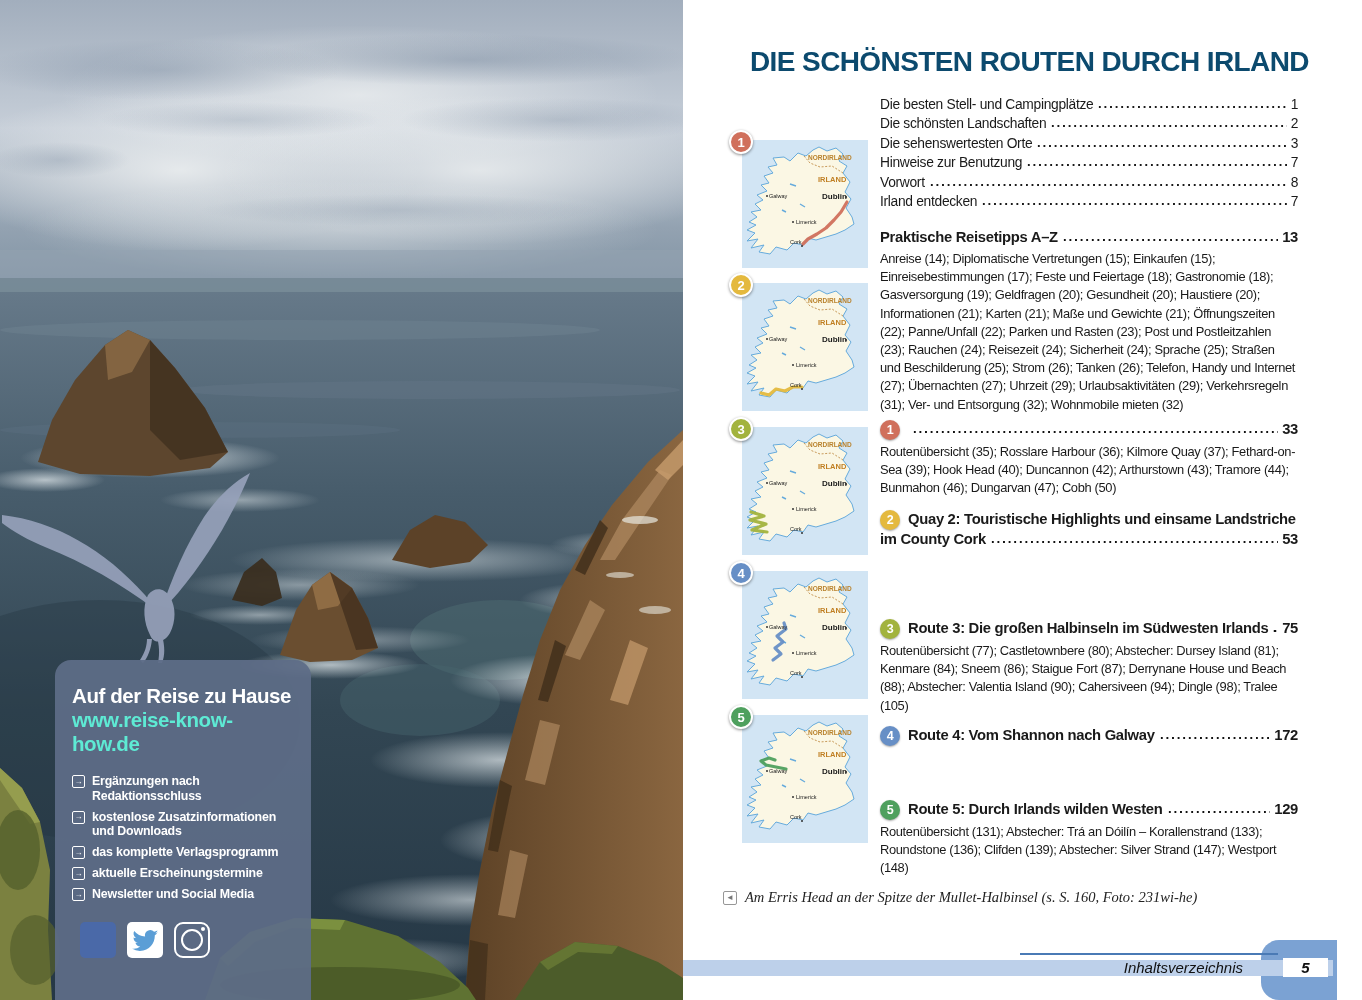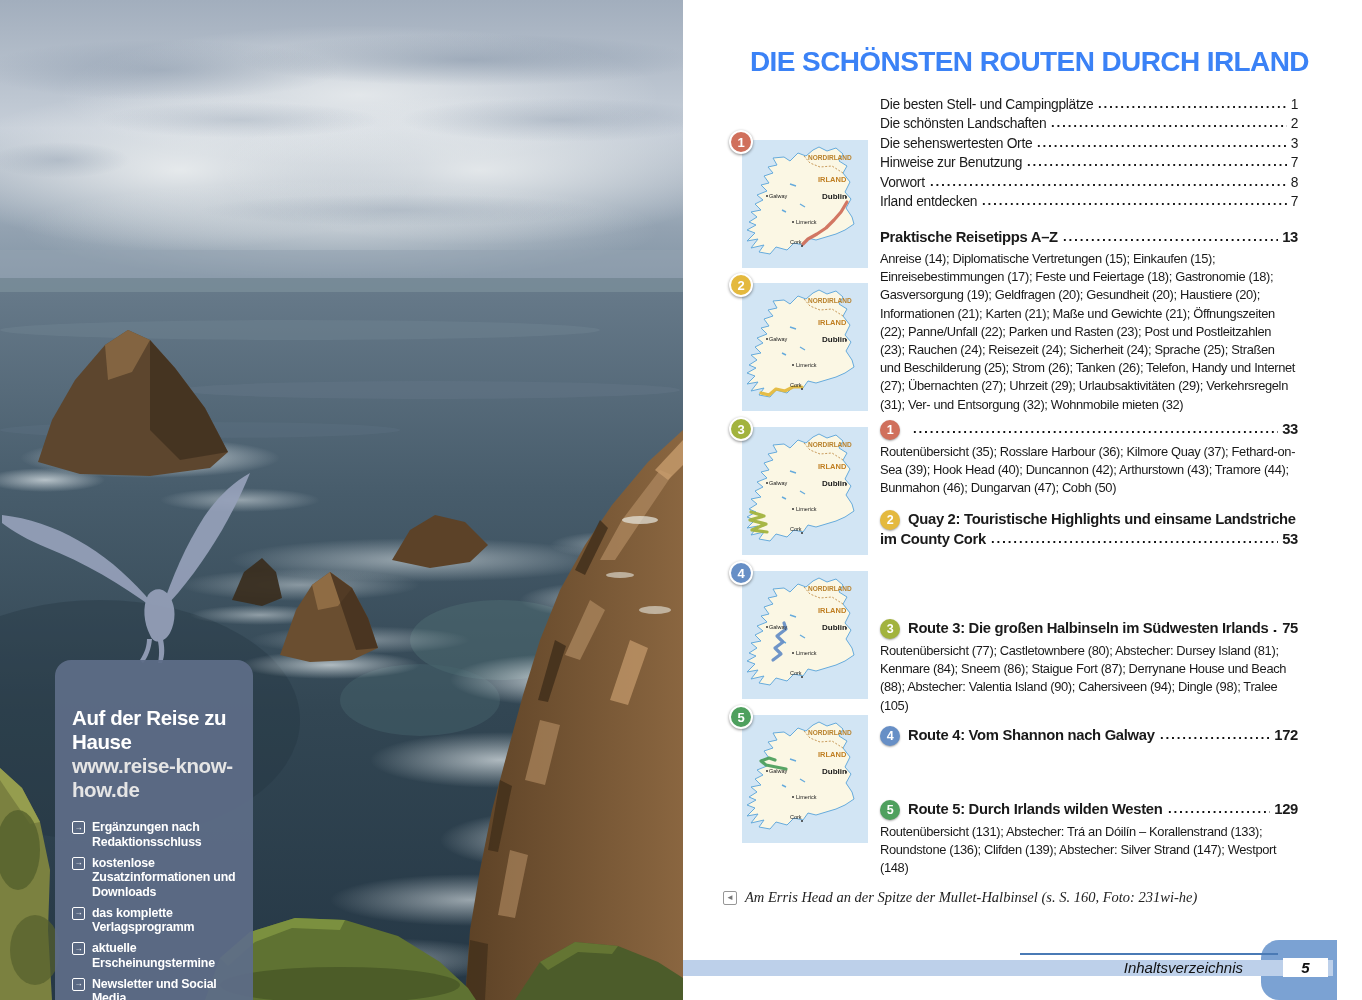--- a/index.html
+++ b/index.html
@@ -4,23 +4,23 @@
 <style>
   html,body{margin:0;padding:0;background:#444;}
   #stage{position:relative;width:1362px;height:1000px;overflow:hidden;background:#fff;
          font-family:"Liberation Sans",sans-serif;}
   
   #photo{position:absolute;left:0;top:0;width:683px;height:1000px;overflow:hidden;}
   #photo svg{display:block;}
   
   #bird{position:absolute;left:0;top:455px;width:262px;height:212px;}
   
-  #promo{position:absolute;left:55px;top:660px;width:198px;height:340px;
+  #promo{position:absolute;left:55px;top:660px;width:256px;height:340px;
          background:rgba(93,108,135,.94);border-radius:16px 16px 0 0;
-         box-sizing:border-box;padding:46px 16px 0 17px;color:#fff;}
+         box-sizing:border-box;padding:24px 16px 0 17px;color:#fff;}
   .promo-h{font-weight:bold;font-size:20.5px;letter-spacing:-.4px;line-height:24px;}
   .promo-url{font-weight:bold;font-size:20.5px;letter-spacing:-.4px;line-height:24px;margin-bottom:18px;}
   .bullet{display:flex;align-items:flex-start;margin-bottom:6.5px;font-weight:bold;
           font-size:12.4px;line-height:14.5px;letter-spacing:-.2px;}
   .b-icon{flex:0 0 auto;width:11px;height:11px;border:1.5px solid #fff;border-radius:2px;
           display:flex;align-items:center;justify-content:center;font-size:8px;line-height:1;
           margin:1px 7px 0 0;font-weight:bold;}
   .socials{display:flex;gap:11px;margin-top:20px;margin-left:8px;}
   .fb{width:36px;height:36px;border-radius:5px;background:#4a69a8;display:flex;align-items:flex-end;
       justify-content:center;overflow:hidden;}
@@ -181,21 +181,21 @@
           <path d="M250 18 C232 62 208 102 178 138 C172 145 166 151 161 156 C172 122 186 90 204 62 C216 44 232 28 250 18 Z"></path>
           <path d="M148 140 C154 132 164 132 170 142 C176 152 176 166 170 178 C164 188 154 190 150 180 C144 168 142 152 148 140 Z"></path>
           <path d="M162 180 C165 192 165 200 162 208 L158 208 C160 198 159 190 157 182 Z"></path>
           <path d="M152 184 C151 194 148 202 143 208 L140 205 C145 198 147 190 147 184 Z"></path>
         </g>
       </svg>
     </div>
 
     <div id="promo">
       <div class="promo-h">Auf der Reise zu Hause</div>
-      <div class="promo-url" style="color: #e5e5e5;">www.reise-know-how.de</div>
+      <div class="promo-url" style="color: #5eead4;">www.reise-know-how.de</div>
       <div class="bullet">
         <span class="b-icon">→</span>
         <span>Ergänzungen nach Redaktionsschluss</span>
       </div>
       <div class="bullet">
         <span class="b-icon">→</span>
         <span>kostenlose Zusatzinformationen und Downloads</span>
       </div>
       <div class="bullet">
         <span class="b-icon">→</span>
@@ -215,21 +215,21 @@
           <svg width="28" height="28" viewBox="0 0 32 32">
               <path fill="#5b9ed6" d="M31 7.4c-1.1.5-2.2.8-3.4 1 1.2-.7 2.2-1.9 2.6-3.3-1.2.7-2.5 1.2-3.8 1.5A6 6 0 0 0 16.1 12 17 17 0 0 1 3.7 5.7a6 6 0 0 0 1.9 8 6 6 0 0 1-2.7-.7v.1a6 6 0 0 0 4.8 5.9 6 6 0 0 1-2.7.1 6 6 0 0 0 5.6 4.2A12 12 0 0 1 1 25.8a17 17 0 0 0 9.2 2.7c11 0 17-9.1 17-17v-.8c1.2-.8 2.2-1.9 2.8-3.3Z"></path>
             </svg>
         </div>
         <div class="ig"></div>
       </div>
     </div>
   </div>
 
   <div id="page">
-    <div id="title" style="color: #3b82f6;">DIE SCHÖNSTEN ROUTEN DURCH IRLAND</div>
+    <div id="title" style="color: #0c4a6e;">DIE SCHÖNSTEN ROUTEN DURCH IRLAND</div>
 
     <div class="col" style="top:97px;">
       <div class="toc-row">
         <span>Die besten Stell- und Campingplätze</span>
         <span class="dots"></span>
         <span class="pg">1</span>
       </div>
       <div class="toc-row">
         <span>Die schönsten Landschaften</span>
         <span class="dots"></span>

